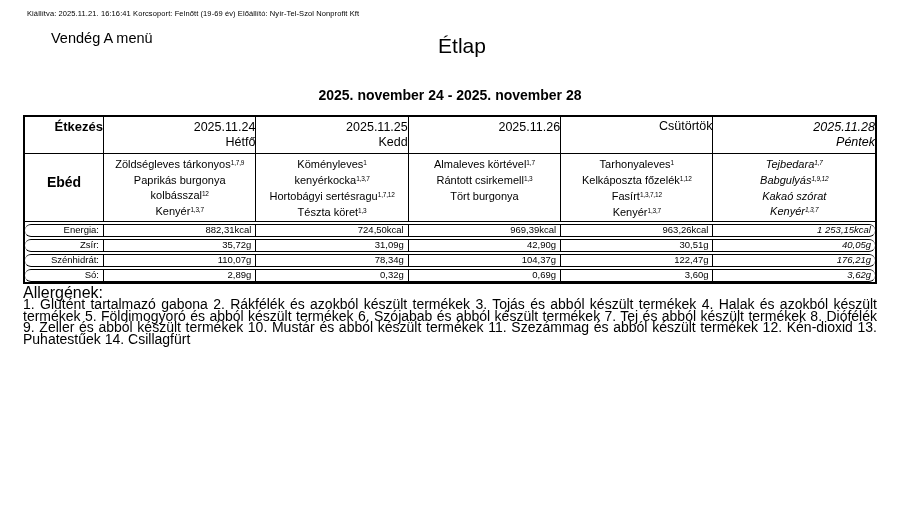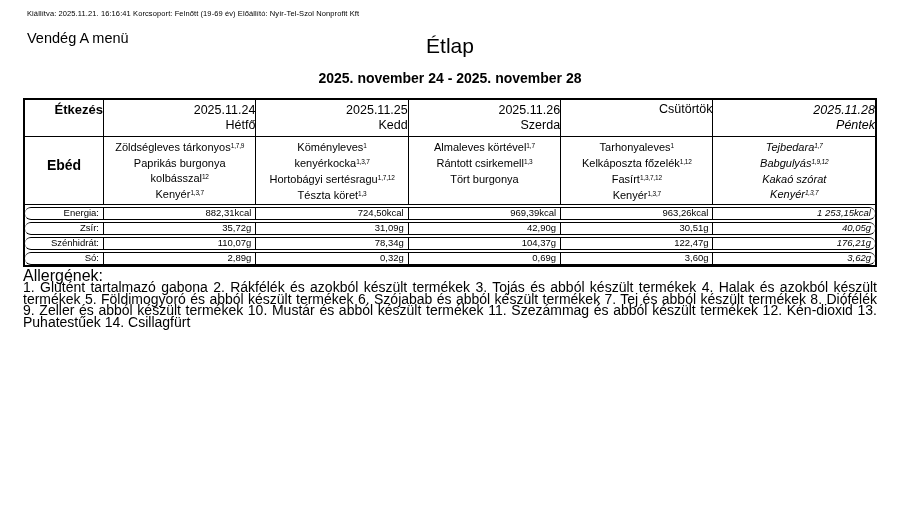--- a/index.html
+++ b/index.html
@@ -8,35 +8,35 @@
     font-family: "Liberation Sans", sans-serif;
     color: #000;
     position: relative;
     overflow: hidden;
   }
   .meta-line {
     font-size: 7.5px;
     padding: 9px 0 0 27px;
     letter-spacing: 0.1px;
   }
-  .header-area { position: relative; height: 52px; }
+  .header-area { position: relative; height: 52px; margin-left: 24px; }
   .menu-name {
     position: absolute; left: 27px; top: 12px;
     font-size: 14.5px;
   }
   .page-title {
     text-align: center;
     font-size: 21px;
     padding-top: 16px;
   }
   .date-range {
     text-align: center;
     font-size: 14px;
     font-weight: bold;
-    margin-top: 0;
+    margin-top: 17px;
   }
   .menu-table {
     margin: 12px 23px 0 23px;
     border: 2px solid #000;
   }
   .trow {
     display: grid;
     grid-template-columns: 79px 1fr 1fr 1fr 1fr 1.06fr;
   }
   .cell { border-right: 1px solid #000; min-width: 0; }
@@ -113,21 +113,20 @@
   <div class="cell">
         <div class="day-date">2025.11.24</div>
         <div class="day-name">Hétfő</div>
       </div>
       <div class="cell">
         <div class="day-date">2025.11.25</div>
         <div class="day-name">Kedd</div>
       </div>
       <div class="cell">
         <div class="day-date">2025.11.26</div>
-        <div class="day-name">Szerda</div>
       </div>
       <div class="cell">
         <div class="day-name">Csütörtök</div>
       </div>
       <div class="cell">
         <div class="day-date">2025.11.28</div>
         <div class="day-name">Péntek</div>
       </div>
     </div>
   <div class="trow erow">

